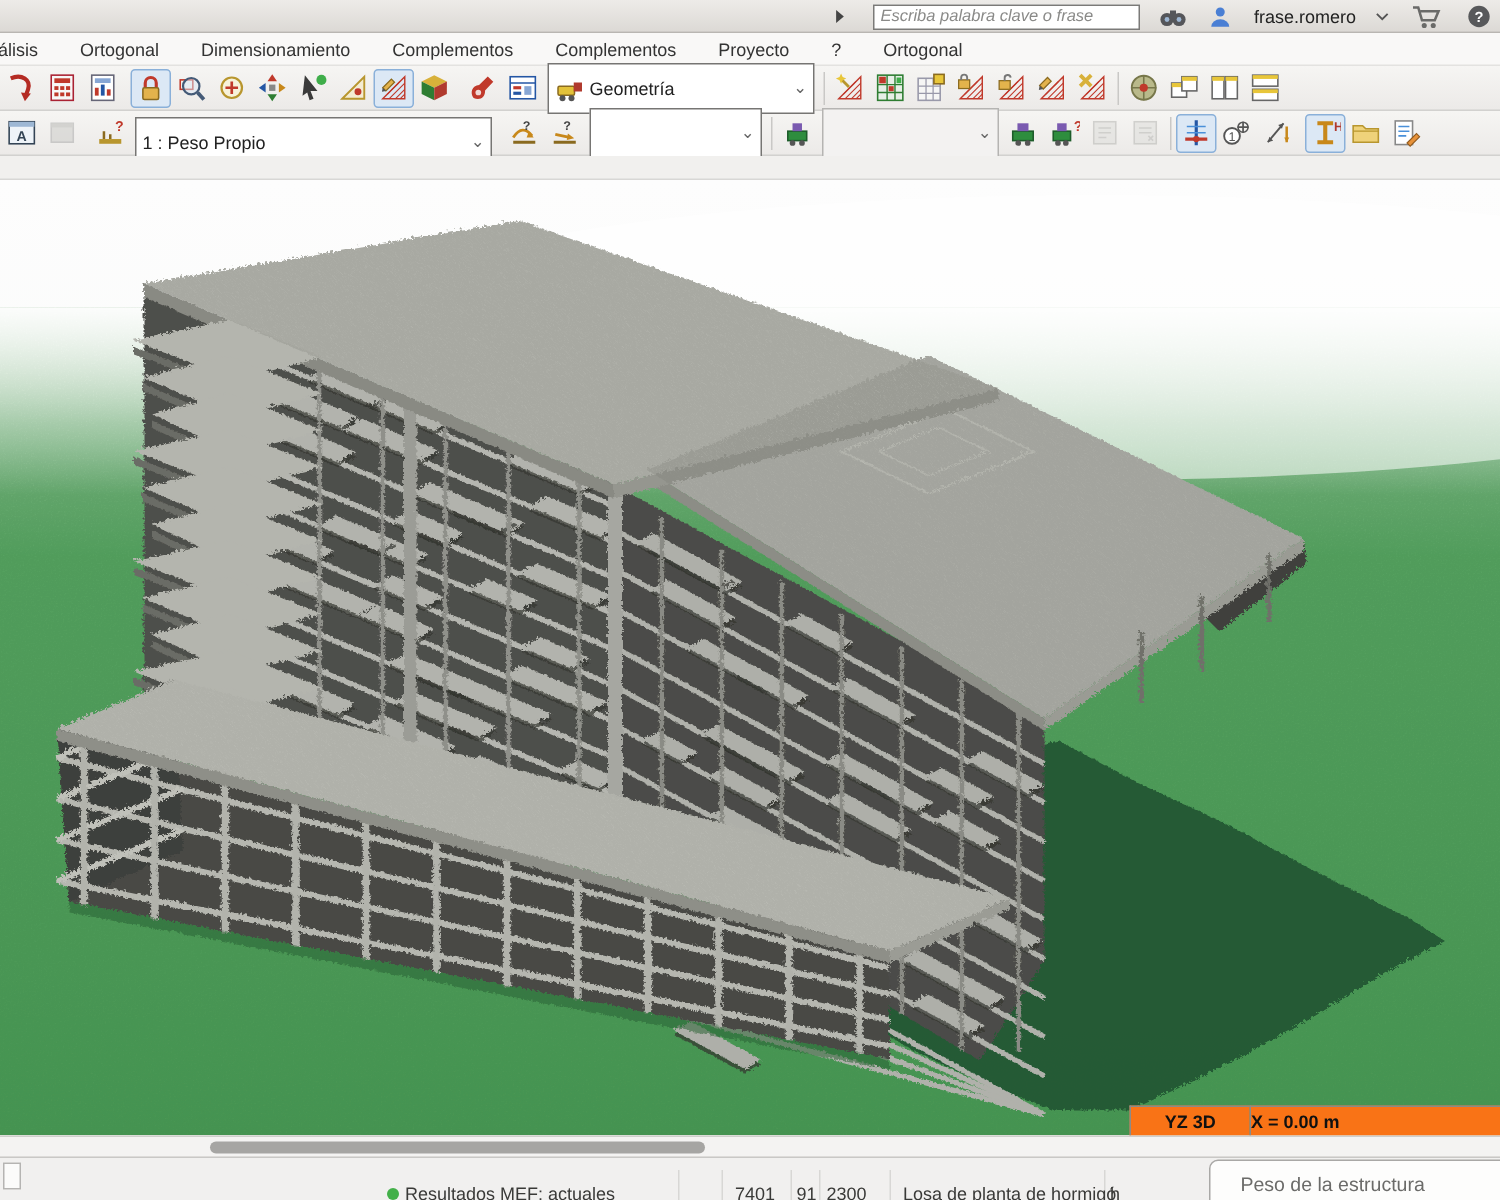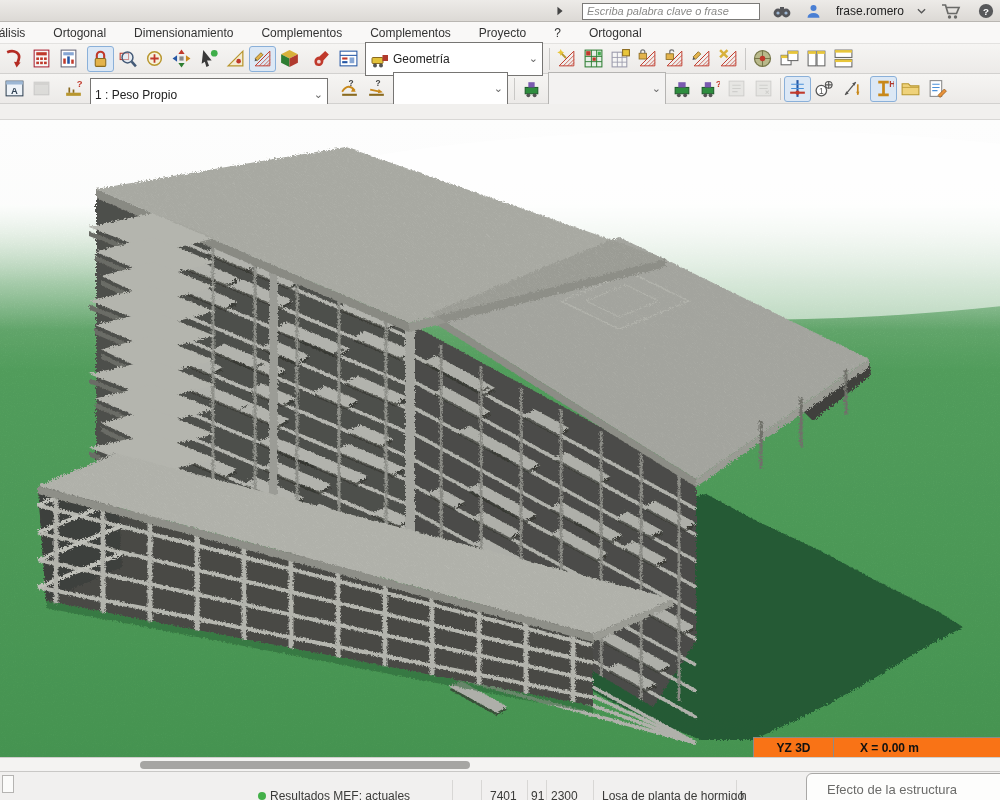--- a/index.html
+++ b/index.html
@@ -38,21 +38,21 @@
   .combo .chev { color:#666; font-size:11px; margin-left:4px; }
   .combo.disabled { background:#f3f2f1; border-color:#b5b4b2; }
 
   
   .viewport { position:relative; height:653px; background:#fff; overflow:hidden; }
   .vp-topstrip { height:16px; background:#f1f0ee; border-bottom:1px solid #d8d7d5; }
   .vp-cells { position:absolute; right:0; bottom:0; display:flex; z-index:5; }
   .vp-cell { height:20px; background:#f97316; border-top:1px solid #8b8b89; border-left:1px solid #8b8b89;
              font-size:12px; font-weight:bold; color:#111; display:flex; align-items:center; }
   .vp-cell.view { width:80px; justify-content:center; }
-  .vp-cell.plane { width:167px; padding-left:26px; }
+  .vp-cell.plane { width:167px; }
 
   
   .hscroll { position:relative; height:14px; background:#f4f3f2; border-top:1px solid #cfcecc; }
   .hthumb { position:absolute; left:140px; top:3px; width:330px; height:8px; background:#a6a5a3; border-radius:4px; }
   .bottombar { position:relative; height:29px; background:#f1f0ef; border-top:1px solid #c9c8c6; overflow:hidden; }
   .corner-tab { position:absolute; left:2px; top:3px; width:12px; height:18px; background:#fbfbfa; border:1px solid #b5b4b2; }
   .status-item { position:absolute; top:17px; font-size:12px; color:#3a3a38; white-space:nowrap; }
   .status-sep { position:absolute; top:8px; width:1px; height:21px; background:#d8d7d5; }
   .status-dot { position:absolute; width:8px; height:8px; border-radius:50%; background:#43b049; top:20px; }
   .vista-panel { position:absolute; left:806px; top:1px; right:-2px; height:30px; background:#fdfdfc;
@@ -847,15 +847,15 @@
       <div class="status-sep" style="left: 736px;"></div>
       <div class="status-dot" style="left: 258px;"></div>
       <div class="status-item" style="left: 270px;">Resultados MEF: actuales</div>
       <div class="status-item" style="left: 490px;">7401</div>
       <div class="status-item" style="left: 531px;">91</div>
       <div class="status-item" style="left: 551px;">2300</div>
       <div class="status-item" style="left: 602px;">Losa de planta de hormigó</div>
       <div class="status-item" style="left: 740px;">h</div>
     </div>
   <div class="vista-panel">
-    <span>Efecto de la estructura</span>
+    <span>Peso de la estructura</span>
   </div>
 </div>
 
 </body></html>

